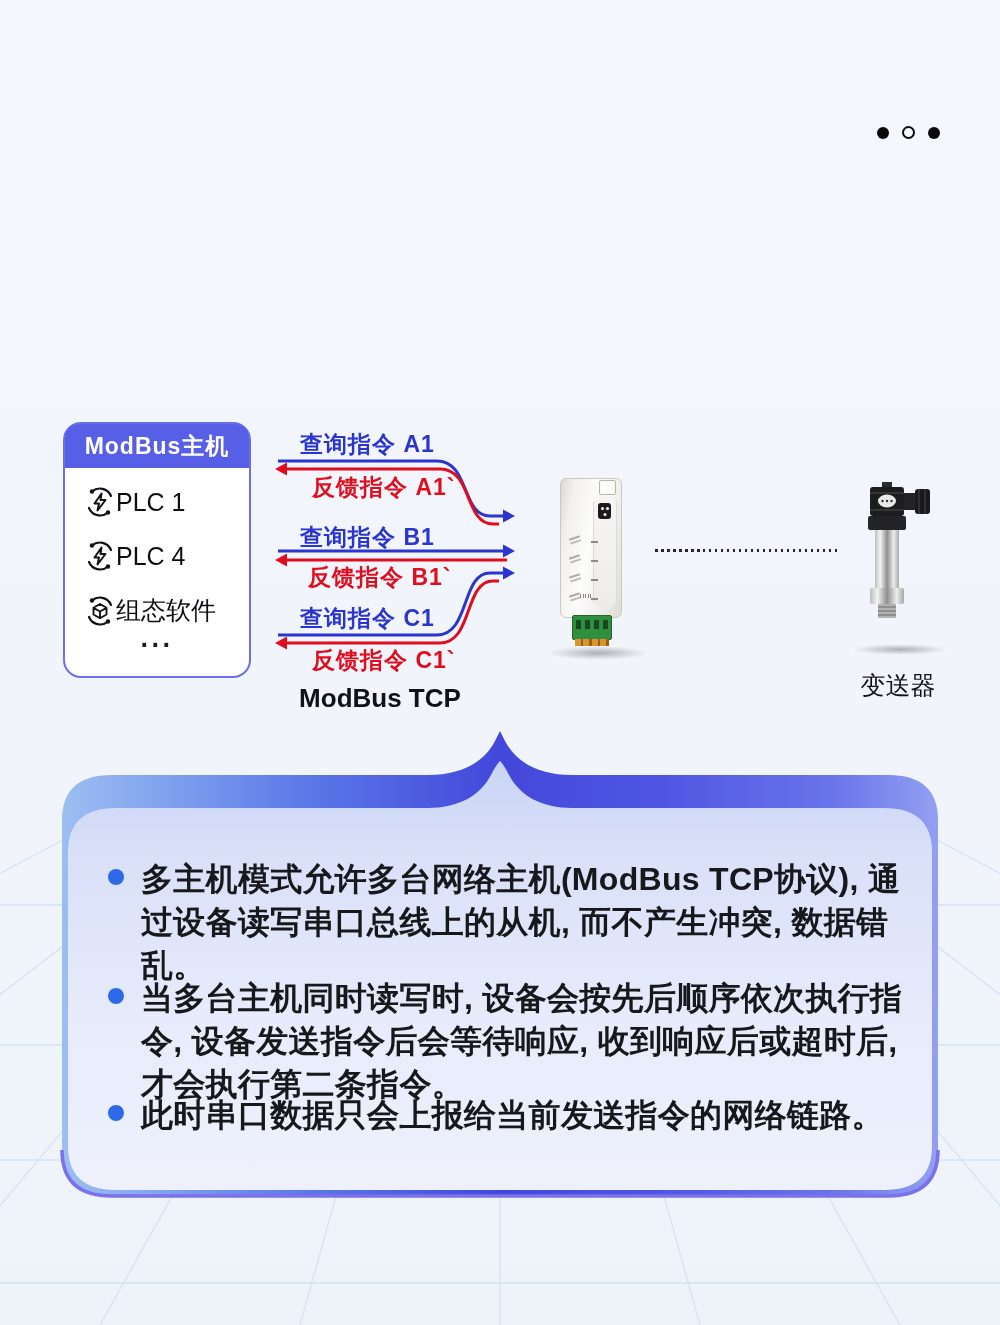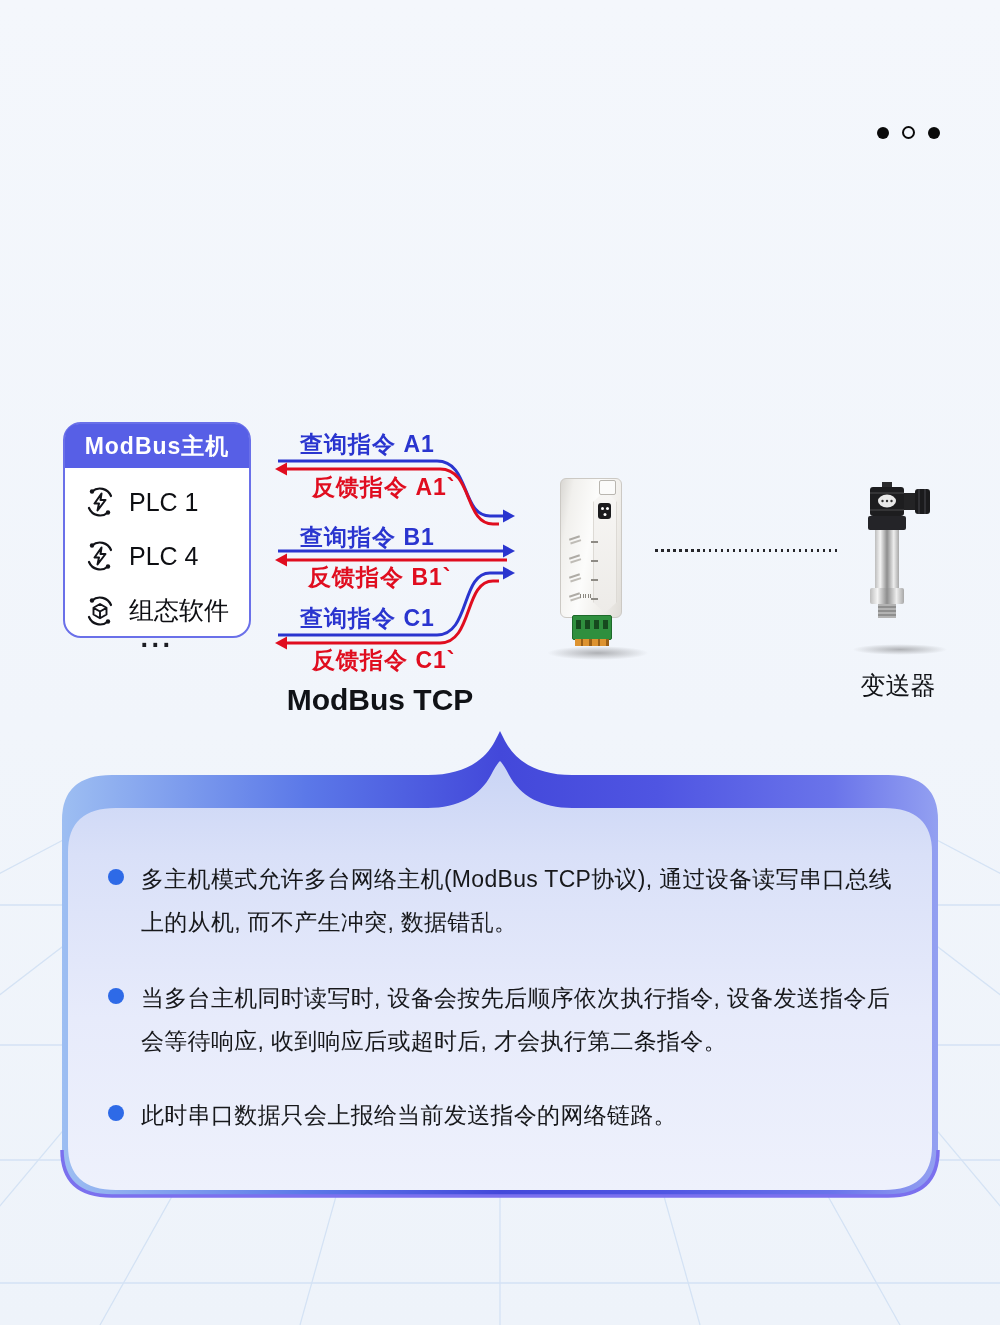--- a/index.html
+++ b/index.html
@@ -16,35 +16,35 @@
   .brand-name{font-size:27px;font-weight:500;color:#232940;letter-spacing:.5px;}
   .dots{position:absolute;right:60px;top:126px;display:flex;align-items:center;gap:13px;}
   .dot-ind{width:12px;height:12px;border-radius:50%;background:#0a0a0a;}
   .dot-ind.hollow{background:transparent;border:2.5px solid #0a0a0a;width:9px;height:9px;}
 
   
   .page-title{position:absolute;left:0;top:248px;width:1000px;text-align:center;
     font-size:68px;font-weight:800;color:#0a0b0e;letter-spacing:2px;}
 
   
-  .master-box{position:absolute;left:63px;top:422px;width:188px;height:216px;background:#fff;
+  .master-box{position:absolute;left:63px;top:422px;width:188px;height:256px;background:#fff;
     border:2px solid #6a70e9;border-radius:18px;box-sizing:border-box;}
   .master-header{height:44px;background:#575fe6;border-radius:14px 14px 0 0;color:#fff;
     font-size:23px;font-weight:700;text-align:center;line-height:44px;letter-spacing:1px;}
-  .master-item{position:absolute;left:19px;display:flex;align-items:center;gap:13px;}
+  .master-item{position:absolute;left:19px;display:flex;align-items:center;gap:0;}
   .master-item .lbl{font-size:25px;color:#0d0e12;}
   .master-more{position:absolute;left:0;top:206px;width:100%;text-align:center;
     font-size:27px;font-weight:700;color:#1c1d22;letter-spacing:2px;}
 
   
   .flow-label{position:absolute;font-size:23px;font-weight:600;letter-spacing:1px;white-space:nowrap;}
   .flow-label.q{color:#2a35cf;}
   .flow-label.f{color:#e00d1f;}
   .tcp-label{position:absolute;left:285px;top:683px;width:190px;text-align:center;
-    font-size:30px;font-weight:700;color:#101216;}
+    font-size:26px;font-weight:700;color:#101216;}
   .rtu-label{position:absolute;left:650px;top:510px;width:185px;text-align:center;
     font-size:26px;font-weight:700;color:#101216;}
   .rtu-dotted{position:absolute;left:655px;top:549px;width:183px;height:3px;
     background:repeating-linear-gradient(90deg,#26262a 0 2.5px,transparent 2.5px 6px);}
   .transmitter-label{position:absolute;left:848px;top:669px;width:100px;text-align:center;
     font-size:25px;color:#101216;}
 
   
   .device{position:absolute;left:545px;top:470px;width:110px;height:195px;}
   .dev-body{position:absolute;left:15px;top:8px;width:62px;height:140px;border-radius:6px;
@@ -73,21 +73,21 @@
     background:radial-gradient(ellipse at center,rgba(120,120,122,.55) 0%,rgba(120,120,122,0) 70%);}
 
   
   .transmitter{position:absolute;left:855px;top:478px;width:90px;height:150px;}
   .trans-shadow{position:absolute;left:852px;top:644px;width:96px;height:11px;border-radius:50%;
     background:radial-gradient(ellipse at center,rgba(110,110,112,.5) 0%,rgba(110,110,112,0) 70%);}
 
   
   .bullet-row{position:absolute;left:108px;width:804px;display:flex;gap:17px;}
   .bullet-dot{flex:0 0 auto;width:16px;height:16px;border-radius:50%;background:#2e6ae7;margin-top:11px;}
-  .bullet-text{font-size:23px;line-height:43px;color:#17181b;letter-spacing:.3px;}
+  .bullet-text{font-size:32px;line-height:43px;color:#17181b;letter-spacing:.3px;font-weight:bold;}
 </style>
 </head>
 <body>
 
 <div class="canvas">
 
   <svg class="abs" style="left:0;top:0;" width="1000" height="1325" viewBox="0 0 1000 1325">
     <g stroke="#d2e1f4" stroke-width="1.3" opacity="0.9">
       <line x1="0" y1="905" x2="1000" y2="905"></line>
       <line x1="0" y1="1045" x2="1000" y2="1045"></line>

